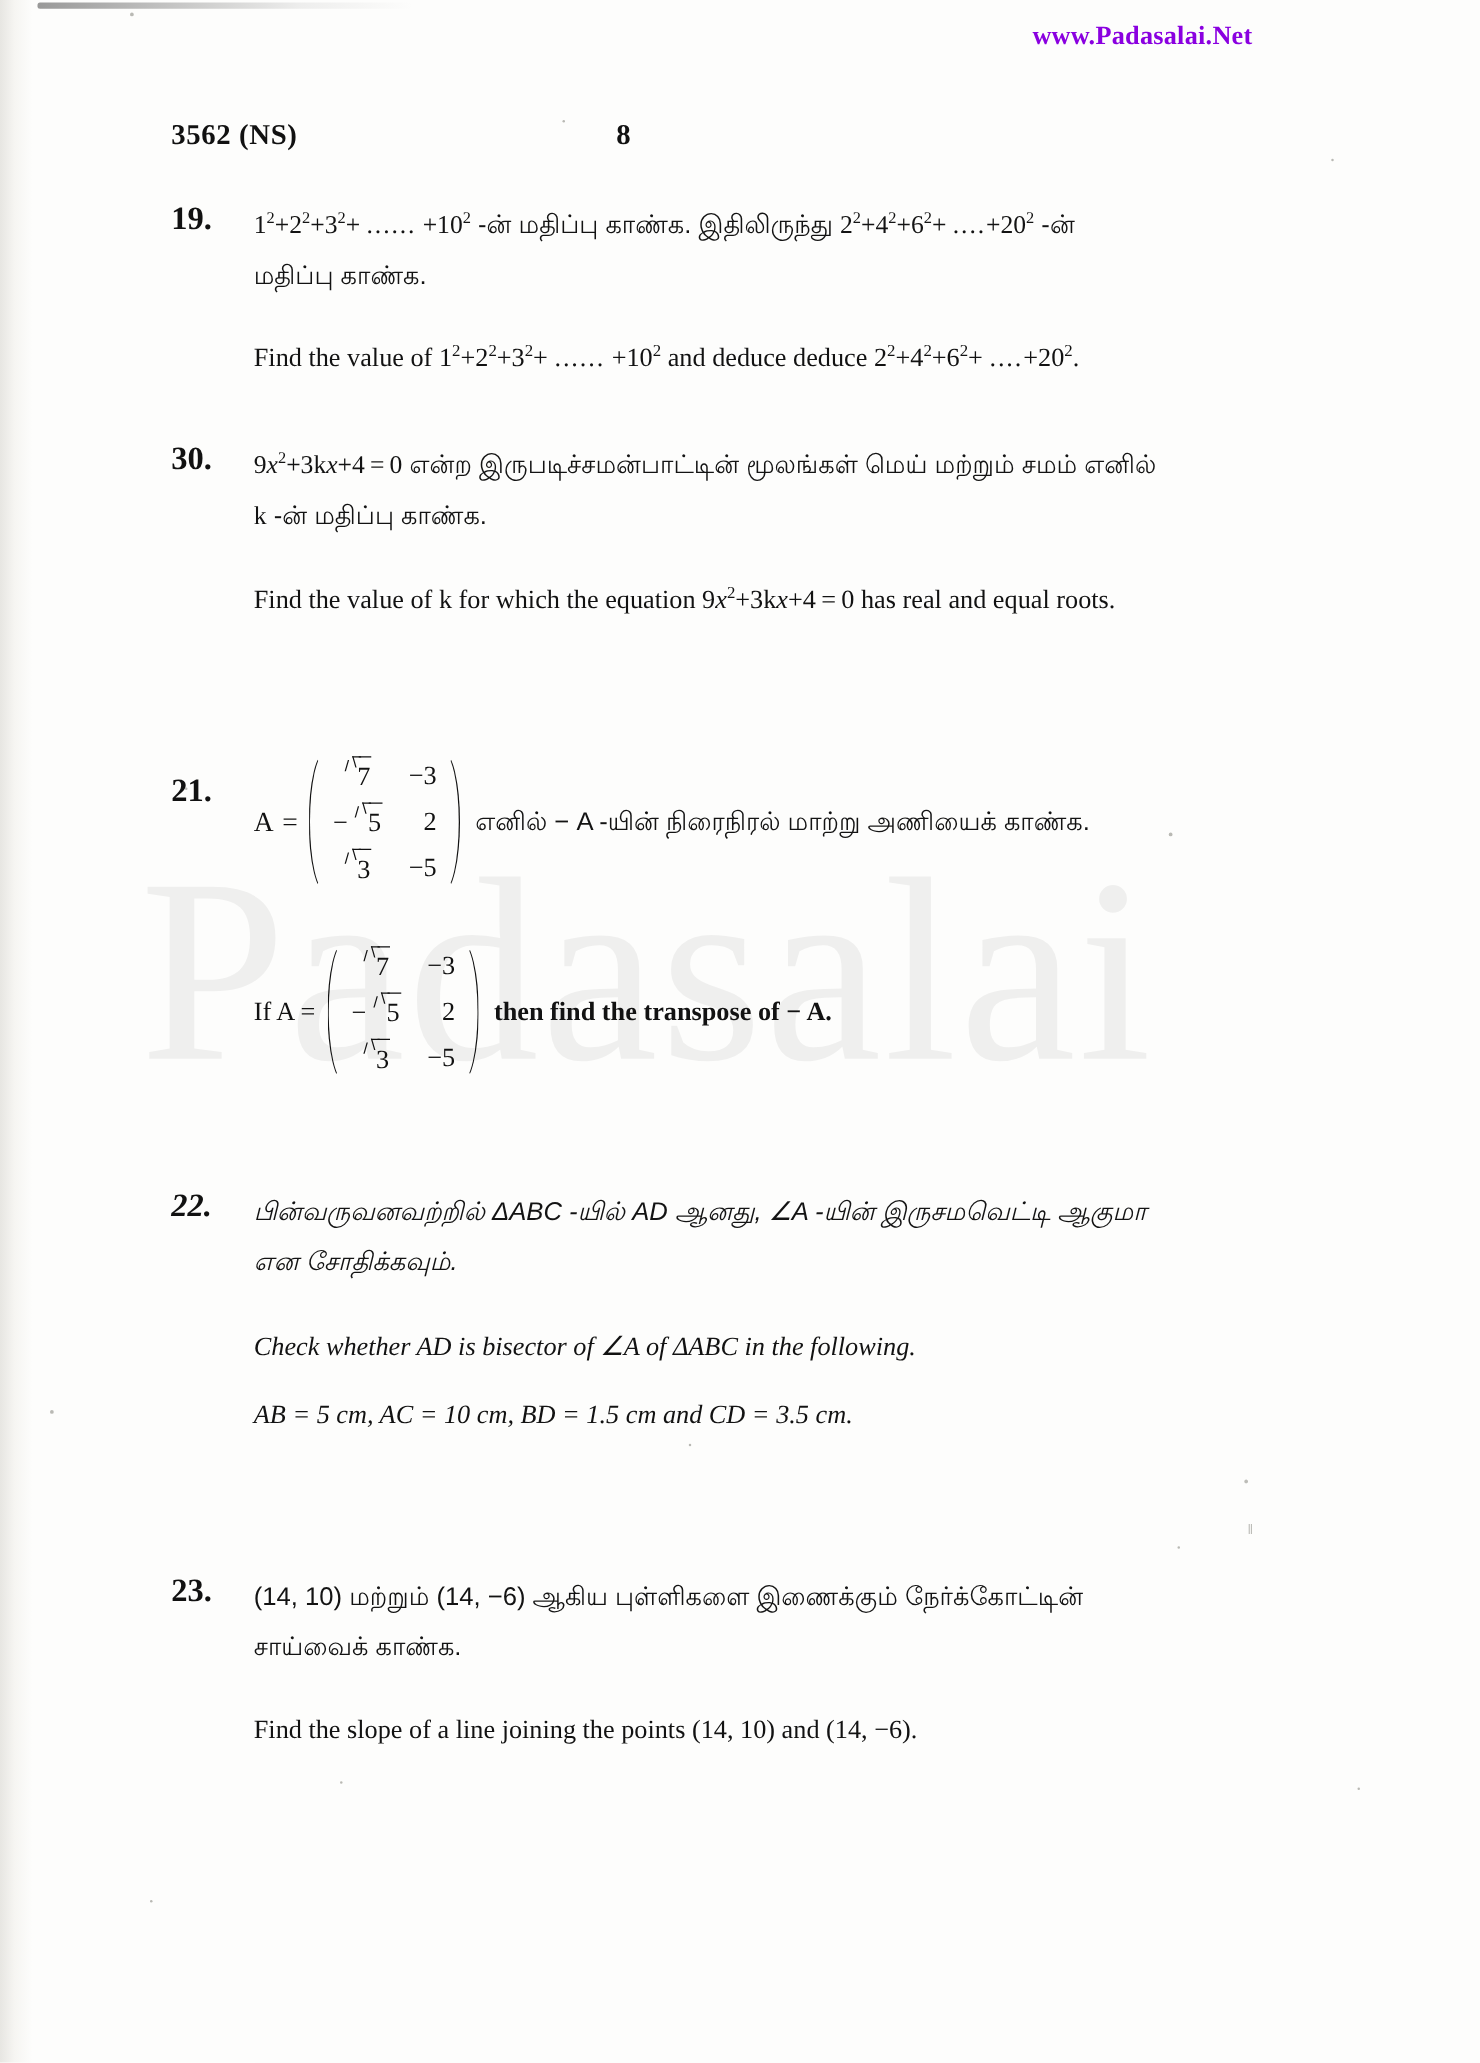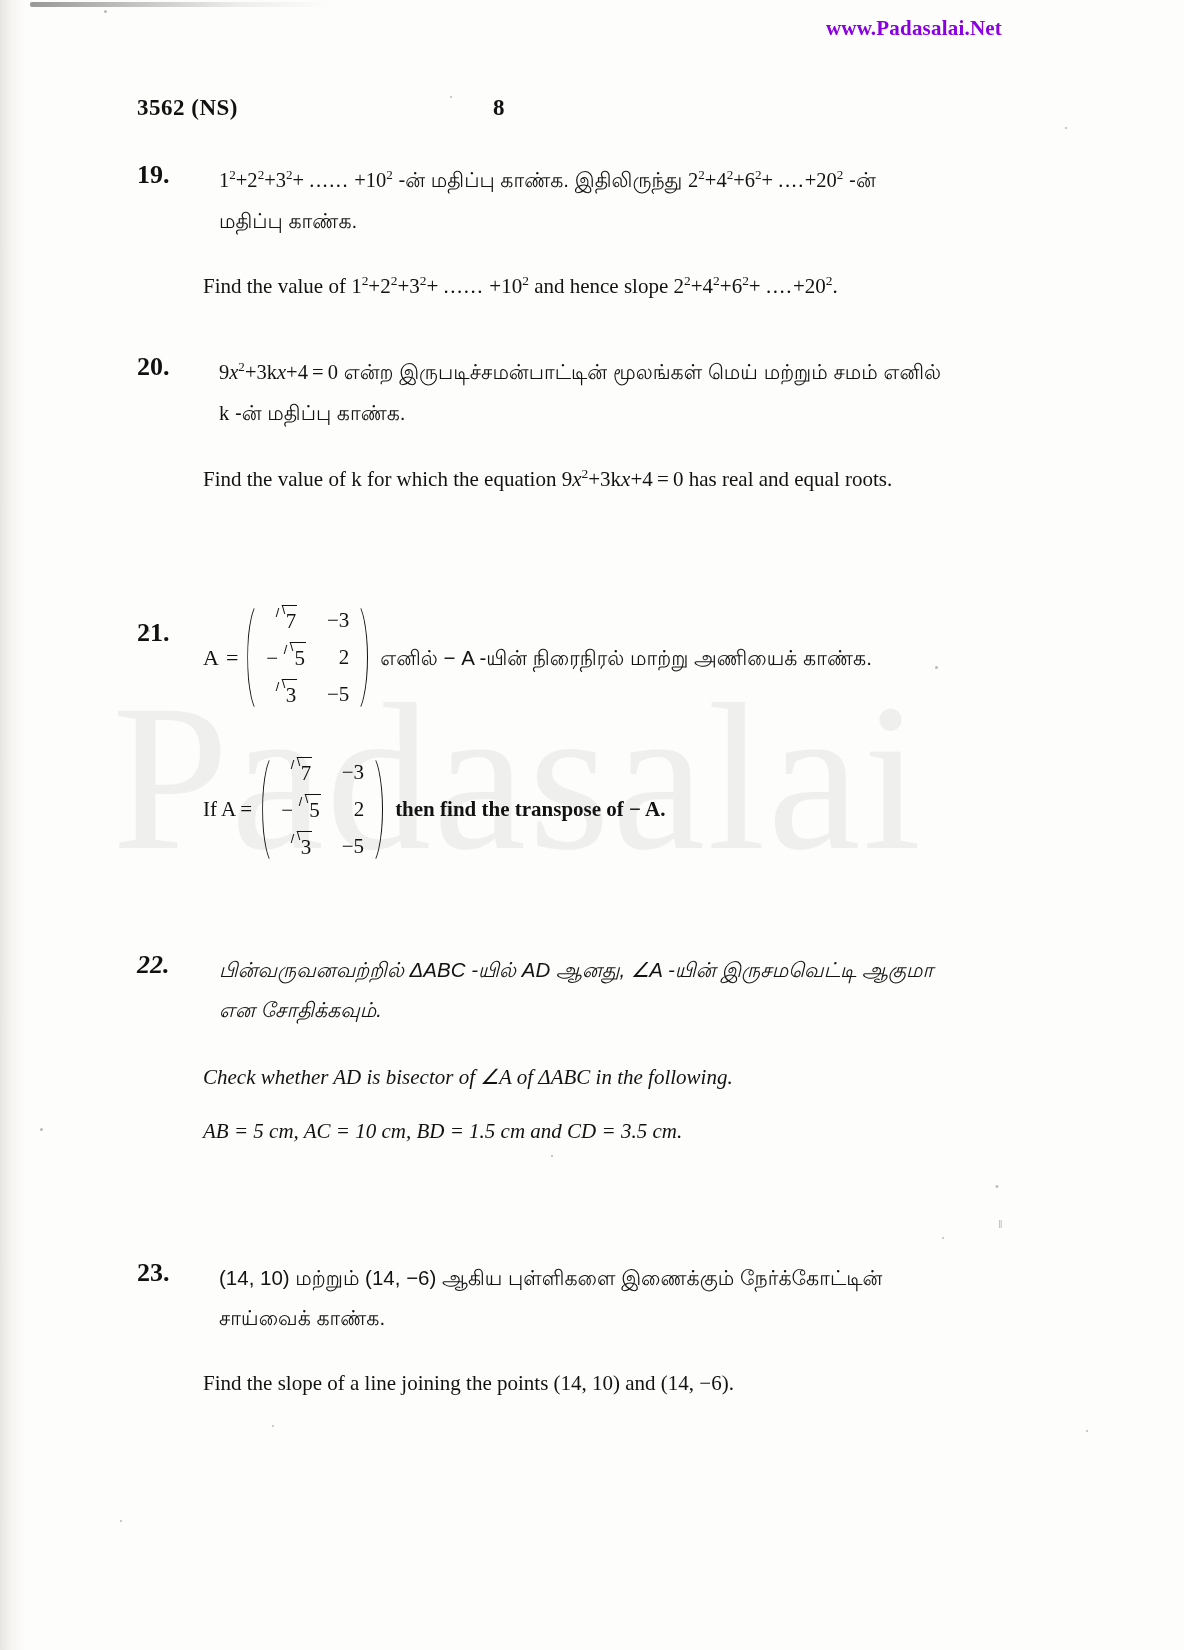--- a/index.html
+++ b/index.html
@@ -104,21 +104,20 @@
     font-family: "Liberation Serif", serif;
   }
   .qbody {
     margin-left: 66px;
   }
   .ta {
     font-family: "Liberation Sans", sans-serif;
     font-size: 20.5px;
     line-height: 1.95;
     color: #131313;
-    margin-left: 16px;
   }
   .en {
     font-family: "Liberation Serif", serif;
     font-size: 21px;
     line-height: 1.9;
     color: #121212;
   }
   .gap-sm { height: 14px; }
   .gap-md { height: 26px; }
 
@@ -271,28 +270,28 @@
         <span class="math inline-eq">1<sup class="exp">2</sup>+2<sup class="exp">2</sup>+3<sup class="exp">2</sup>+ <span class="dots">......</span> +10<sup class="exp">2</sup></span>
         <span>-ன் மதிப்பு காண்க. இதிலிருந்து</span>
         <span class="math inline-eq">2<sup class="exp">2</sup>+4<sup class="exp">2</sup>+6<sup class="exp">2</sup>+ <span class="dots">....</span>+20<sup class="exp">2</sup></span>
         <span>-ன்</span>
       </div>
       <div class="ta">மதிப்பு காண்க.</div>
       <div class="gap-md"></div>
       <div class="en">
         <span>Find the value of</span>
         <span class="math inline-eq">1<sup class="exp">2</sup>+2<sup class="exp">2</sup>+3<sup class="exp">2</sup>+ <span class="dots">......</span> +10<sup class="exp">2</sup></span>
-        <span>and hence slope</span>
+        <span>and deduce deduce</span>
         <span class="math inline-eq">2<sup class="exp">2</sup>+4<sup class="exp">2</sup>+6<sup class="exp">2</sup>+ <span class="dots">....</span>+20<sup class="exp">2</sup>.</span>
       </div>
     </div>
   </div>
 
   <div class="qblock" style="top:352px;">
-    <div class="qnum">20.</div>
+    <div class="qnum">30.</div>
     <div class="qbody">
       <div class="ta">
         <span class="math inline-eq">9<span class="mi">x</span><sup class="exp">2</sup>+3k<span class="mi">x</span>+4 = 0</span>
         <span>என்ற இருபடிச்சமன்பாட்டின் மூலங்கள் மெய் மற்றும் சமம் எனில்</span>
       </div>
       <div class="ta">
         <span class="math">k</span>
         <span>-ன் மதிப்பு காண்க.</span>
       </div>
       <div class="gap-md"></div>

